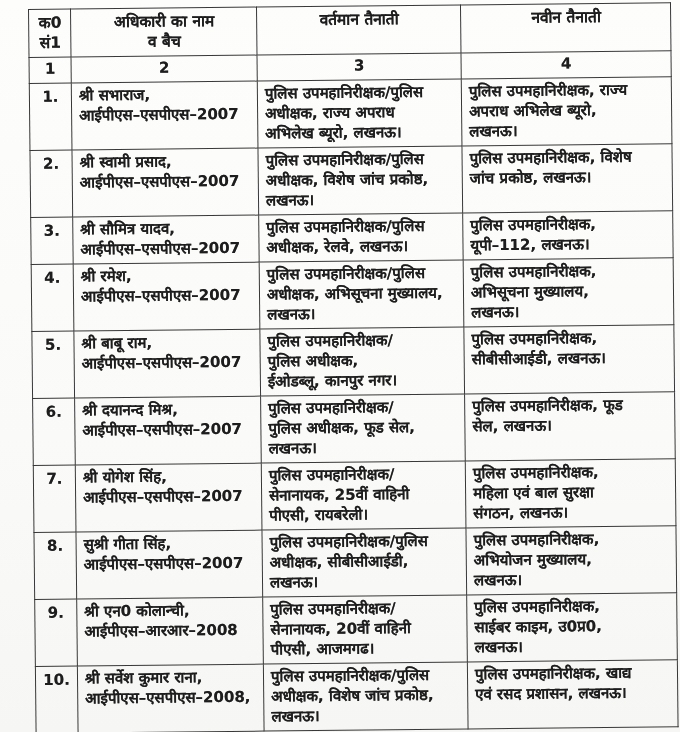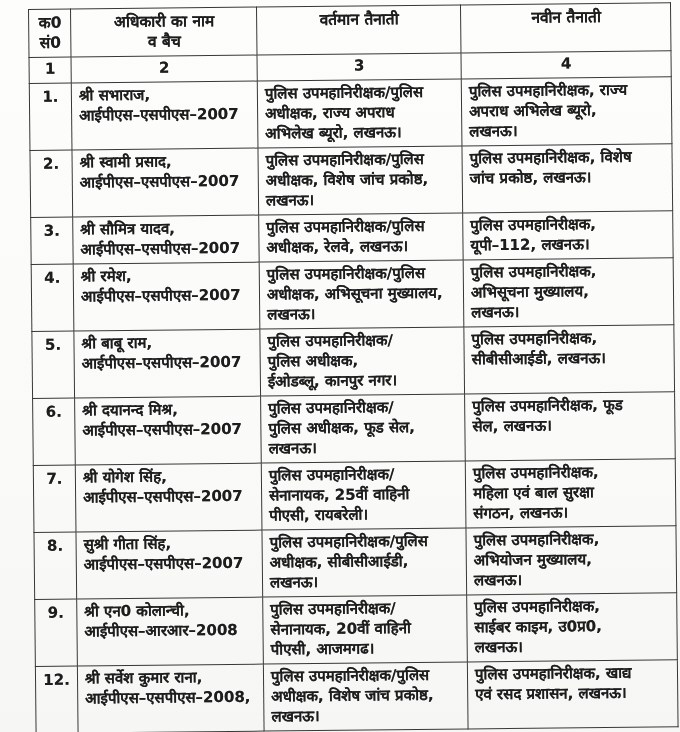--- a/index.html
+++ b/index.html
@@ -66,21 +66,21 @@
   <table class="transfer-table">
     <colgroup>
       <col class="c-sn">
         <col class="c-name">
         <col class="c-cur">
         <col class="c-new">
     </colgroup>
     <thead>
       <tr>
         <th>क0
-सं0</th>
+सं1</th>
         <th>अधिकारी का नाम
 व बैच</th>
         <th>वर्तमान तैनाती</th>
         <th>नवीन तैनाती</th>
       </tr>
       <tr class="colnum-row">
         <td>1</td>
         <td>2</td>
         <td>3</td>
         <td>4</td>
@@ -175,21 +175,21 @@
           <td class="name-cell">श्री एन0 कोलान्ची,
 आईपीएस–आरआर–2008</td>
           <td>पुलिस उपमहानिरीक्षक/
 सेनानायक, 20वीं वाहिनी
 पीएसी, आजमगढ।</td>
           <td>पुलिस उपमहानिरीक्षक,
 साईबर काइम, उ0प्र0,
 लखनऊ।</td>
         </tr>
         <tr>
-          <td class="sn">12.</td>
+          <td class="sn">10.</td>
           <td class="name-cell">श्री सर्वेश कुमार राना,
 आईपीएस–एसपीएस–2008,</td>
           <td>पुलिस उपमहानिरीक्षक/पुलिस
 अधीक्षक, विशेष जांच प्रकोष्ठ,
 लखनऊ।</td>
           <td>पुलिस उपमहानिरीक्षक, खाद्य
 एवं रसद प्रशासन, लखनऊ।</td>
         </tr>
       </tbody>
   </table>

